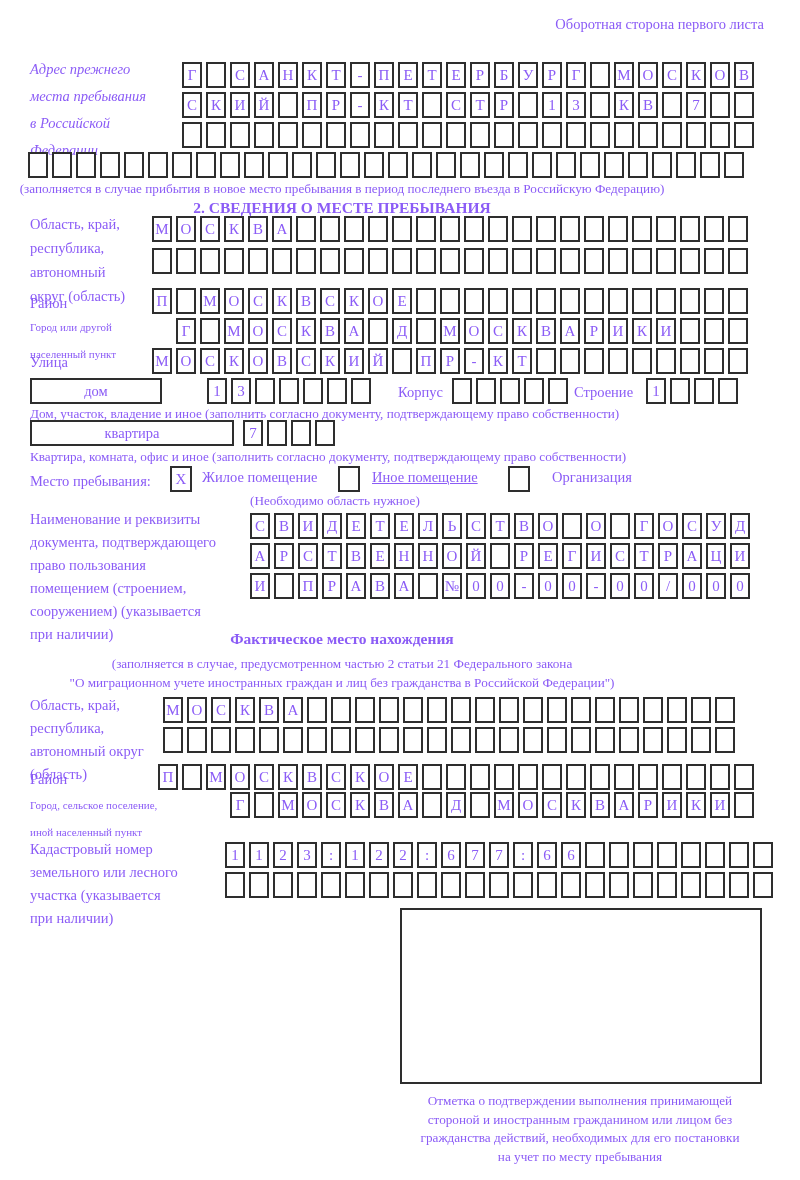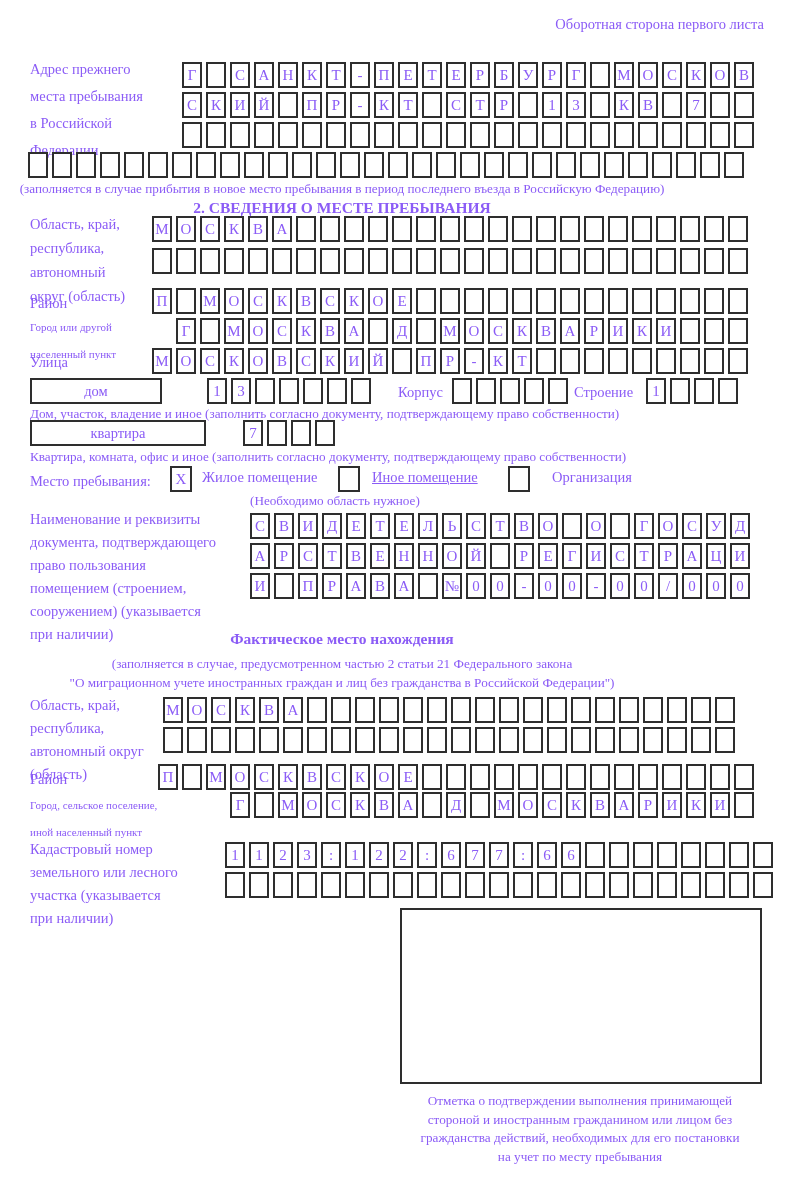--- a/index.html
+++ b/index.html
@@ -25,21 +25,21 @@
   .stamp{position:absolute;left:400px;top:908px;width:362px;height:176px;box-sizing:border-box;border:2px solid #2e2e2e;}
   .stampcap{position:absolute;left:360px;top:1092px;width:440px;text-align:center;font-size:13.2px;line-height:18.5px;}
 </style>
 </head>
 <body>
 
 <div class="page">
 
   <div class="corner">Оборотная сторона первого листа</div>
 
-  <div class="abs lbl" style="left:30px;top:56px;">Адрес прежнего<br>места пребывания<br>в Российской<br>Федерации</div>
+  <div class="abs lbl" style="left:30px;top:56px;font-style:italic;">Адрес прежнего<br>места пребывания<br>в Российской<br>Федерации</div>
   <div class="cellrow" style="left:182px;top:62px;">
       <div class="cell">Г</div>
       <div class="cell"></div>
       <div class="cell">С</div>
       <div class="cell">А</div>
       <div class="cell">Н</div>
       <div class="cell">К</div>
       <div class="cell">Т</div>
       <div class="cell">-</div>
       <div class="cell">П</div>
@@ -309,21 +309,21 @@
     </div>
   <div class="abs lbl2" style="left:574px;top:380px;">Строение</div>
   <div class="cellrow" style="left:646px;top:378px;">
       <div class="cell">1</div>
       <div class="cell"></div>
       <div class="cell"></div>
       <div class="cell"></div>
     </div>
   <div class="abs cap" style="left:30px;top:406px;">Дом, участок, владение и иное (заполнить согласно документу, подтверждающему право собственности)</div>
 
-  <div class="labelbox" style="left:30px;top:420px;width:176px;font-family:Liberation Serif, serif;">квартира</div>
+  <div class="labelbox" style="left:30px;top:420px;width:204px;font-family:Liberation Serif, serif;">квартира</div>
   <div class="cellrow" style="left:243px;top:420px;">
       <div class="cell">7</div>
       <div class="cell"></div>
       <div class="cell"></div>
       <div class="cell"></div>
     </div>
   <div class="abs cap" style="left:30px;top:449px;">Квартира, комната, офис и иное (заполнить согласно документу, подтверждающему право собственности)</div>
 
   <div class="abs lbl2" style="left:30px;top:469px;">Место пребывания:</div>
   <div class="chk" style="left:170px;top:466px;">X</div>

